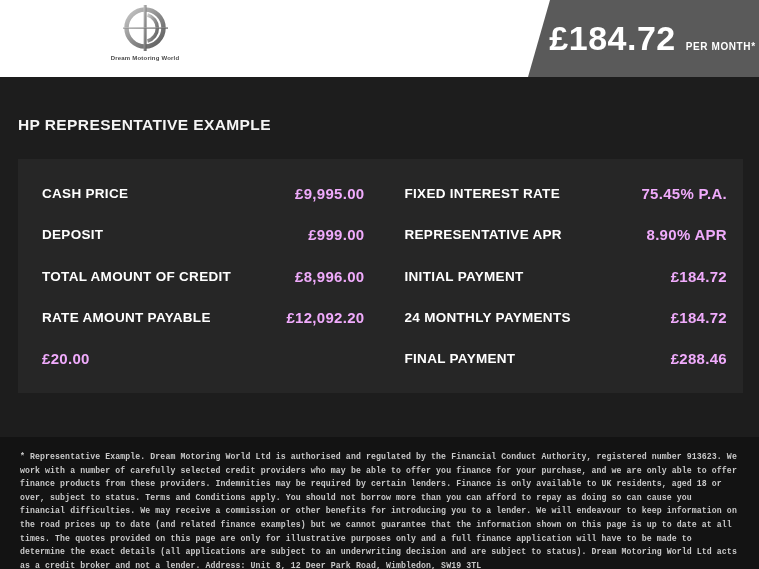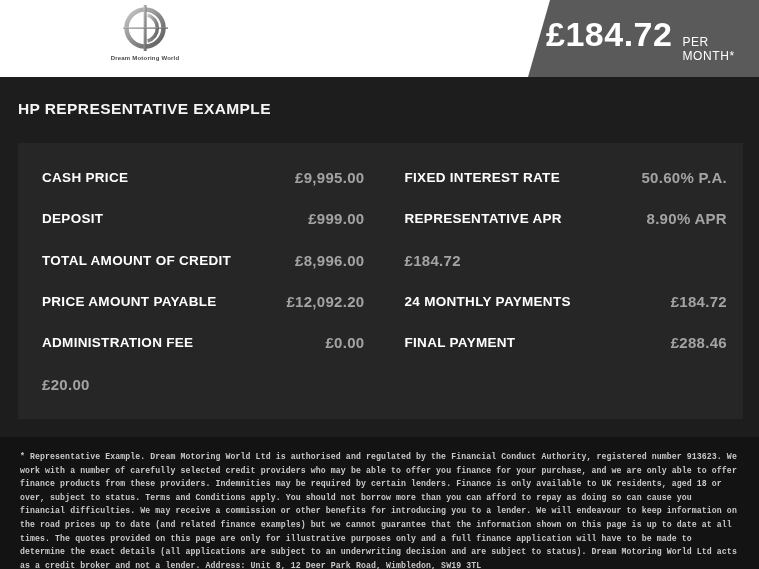--- a/index.html
+++ b/index.html
@@ -52,34 +52,34 @@
     padding-left: 18px;
   }
   .price-amount {
     color: #ffffff;
     font-size: 34px;
     font-weight: 700;
     letter-spacing: 0.5px;
   }
   .price-period {
     color: #ffffff;
-    font-size: 12px;
-    font-weight: 400;
+    font-size: 10px;
+    font-weight: 700;
     letter-spacing: 0.6px;
   }
 
   
   .main {
     height: 360px;
     background: #1d1d1d;
     box-sizing: border-box;
     padding-top: 22px;
   }
   .page-title {
-    margin: 0 0 0 18px;
+    margin: 16px 0 0 18px;
     color: #f5f5f5;
     font-size: 15.5px;
     font-weight: 700;
     letter-spacing: 0.4px;
     line-height: 20px;
   }
   .panels {
     display: flex;
     margin-top: 24px;
     padding: 0 16px 0 18px;
@@ -97,21 +97,21 @@
     justify-content: space-between;
   }
   .row-label {
     color: #ffffff;
     font-size: 13.5px;
     font-weight: 700;
     letter-spacing: 0.3px;
     white-space: nowrap;
   }
   .row-value {
-    color: #a3a3a3;
+    color: #f0abfc;
     font-size: 15px;
     font-weight: 600;
     letter-spacing: 0.3px;
     white-space: nowrap;
   }
 
   
   .footer {
     height: 132px;
     background: #131313;
@@ -168,41 +168,38 @@
         </div>
         <div class="row">
           <span class="row-label">DEPOSIT</span>
           <span class="row-value">£999.00</span>
         </div>
         <div class="row">
           <span class="row-label">TOTAL AMOUNT OF CREDIT</span>
           <span class="row-value">£8,996.00</span>
         </div>
         <div class="row">
-          <span class="row-label">PRICE AMOUNT PAYABLE</span>
+          <span class="row-label">RATE AMOUNT PAYABLE</span>
           <span class="row-value">£12,092.20</span>
-        </div>
-        <div class="row">
-          <span class="row-label">ADMINISTRATION FEE</span>
-          <span class="row-value">£0.00</span>
         </div>
         <div class="row">
           <span class="row-value">£20.00</span>
         </div>
       </div>
     <div class="panel">
         <div class="row">
           <span class="row-label">FIXED INTEREST RATE</span>
-          <span class="row-value">50.60% P.A.</span>
+          <span class="row-value">75.45% P.A.</span>
         </div>
         <div class="row">
           <span class="row-label">REPRESENTATIVE APR</span>
           <span class="row-value">8.90% APR</span>
         </div>
         <div class="row">
+          <span class="row-label">INITIAL PAYMENT</span>
           <span class="row-value">£184.72</span>
         </div>
         <div class="row">
           <span class="row-label">24 MONTHLY PAYMENTS</span>
           <span class="row-value">£184.72</span>
         </div>
         <div class="row">
           <span class="row-label">FINAL PAYMENT</span>
           <span class="row-value">£288.46</span>
         </div>

